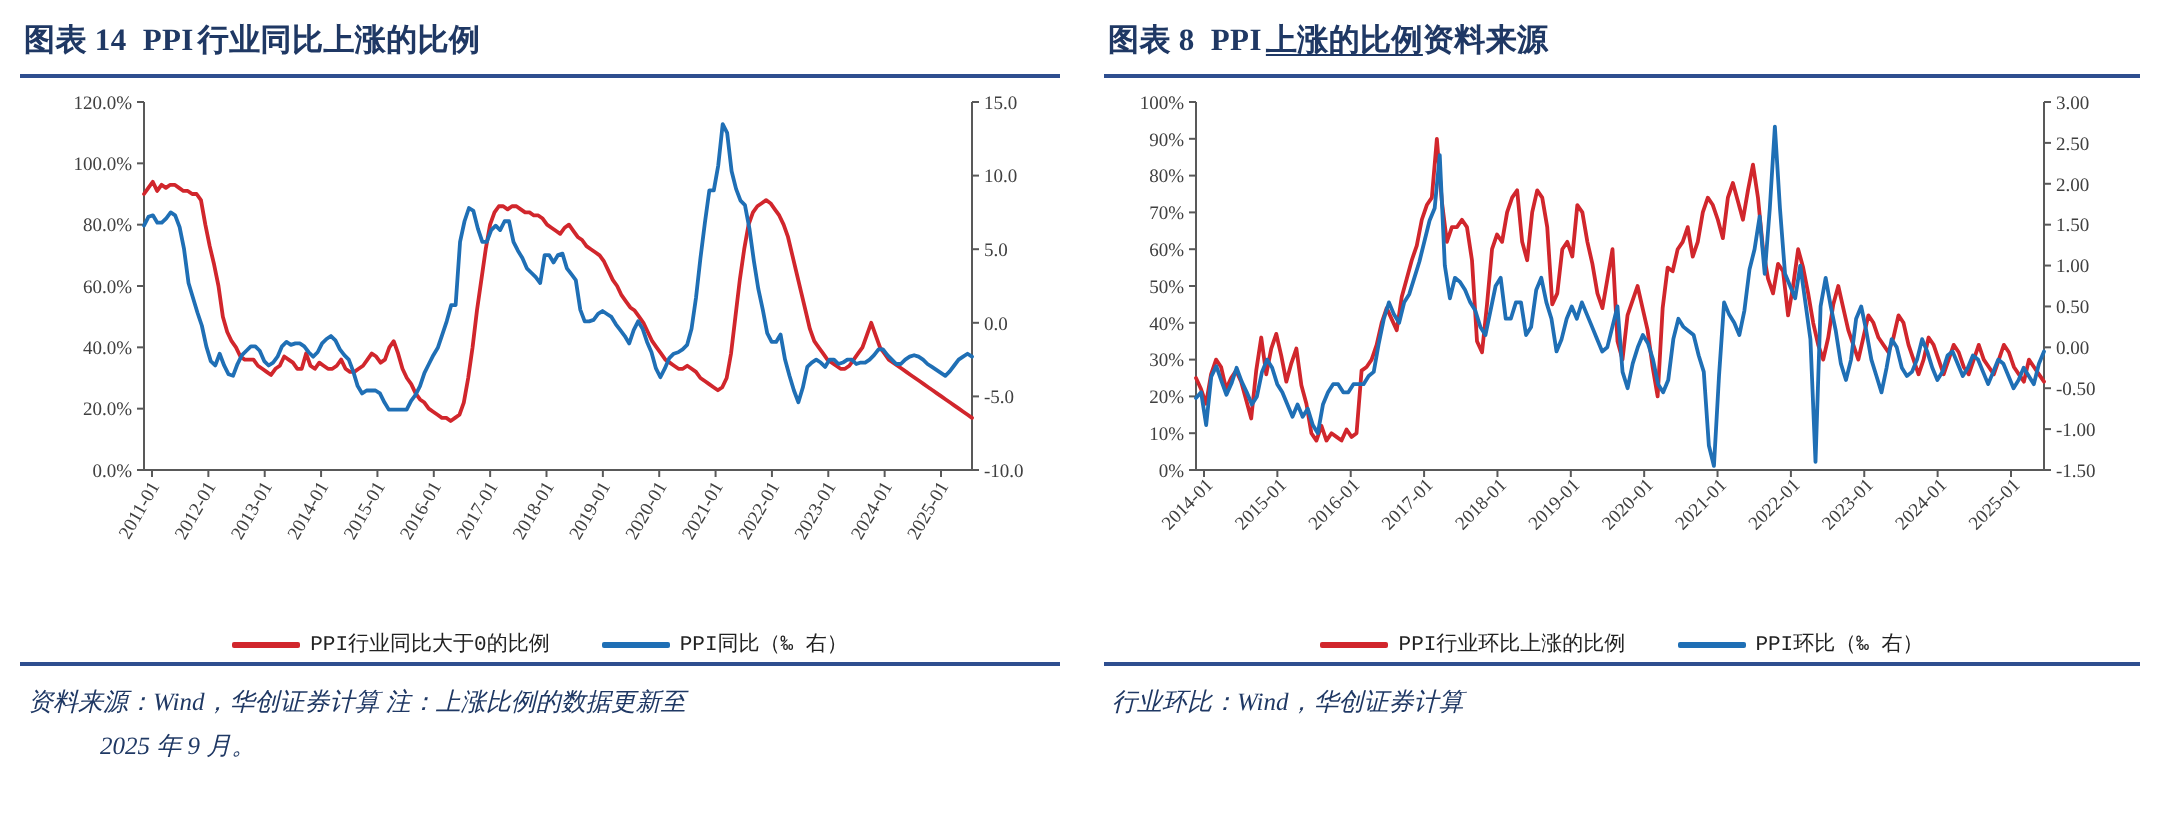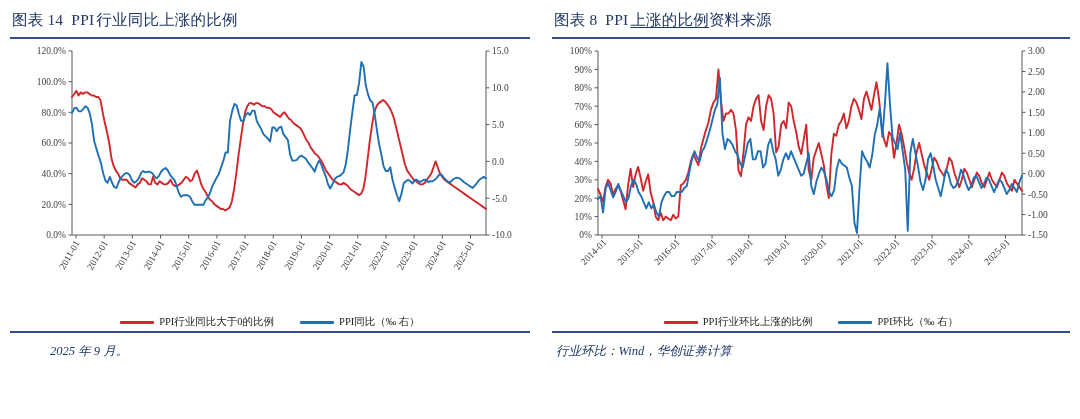--- a/index.html
+++ b/index.html
@@ -7,38 +7,38 @@
     width:1080px;height:419px;background:#ffffff;
     font-family:"Liberation Serif",serif;color:#1f3864;overflow:hidden;
   }
   .page{position:relative;width:1080px;height:419px;display:flex;}
   .panel{position:relative;width:540px;height:419px;box-sizing:border-box;}
   .panel-left{padding:0 8px 0 8px;}
   .panel-right{padding:0 8px 0 10px;}
 
   .fig-title{
     font-family:"Liberation Serif",serif;
-    font-weight:normal;font-size:15.5px;color:#1F3864;
+    font-weight:bold;font-size:15.5px;color:#1F3864;
     letter-spacing:0.2px;white-space:nowrap;
     padding:10px 0 6px 4px;
   }
   .fig-title .num{padding:0 8px 0 4px;}
   .fig-title .ppi{padding-right:2px;}
   .fig-title .u{ text-decoration:underline; text-underline-offset:2px;}
 
   .rule-top{height:2px;background:#2E4E8F;margin:0 2px 0 2px;}
   .rule-bottom{height:2px;background:#2E4E8F;margin:0 2px 0 2px;}
 
   .chart-area{position:relative;height:292px;}
   .chart-svg{display:block;}
 
   .legend{
     position:absolute;left:0;right:0;bottom:2px;
     display:flex;justify-content:center;align-items:center;gap:26px;
-    font-family:Liberation Serif, serif;font-size:10.5px;color:#222;
+    font-family:Liberation Mono, monospace;font-size:10.5px;color:#222;
   }
   .legend-item{display:flex;align-items:center;gap:5px;white-space:nowrap;}
   .legend-swatch{display:inline-block;width:34px;height:3px;border-radius:1px;}
 
   .source{
     font-family:"Liberation Serif",serif;font-style:italic;
     font-size:12.5px;color:#1F3864;line-height:1.75;
     padding:8px 6px 0 6px;
   }
   .source .line2{display:block;margin-left:36px;}
@@ -125,20 +125,21 @@
           </div>
           <div class="legend-item">
             <span class="legend-swatch" style="background: rgb(31, 111, 181);"></span>
             <span>PPI同比（‰ 右）</span>
           </div>
         </div>
     </div>
 
     <div class="rule-bottom"></div>
     <div class="source">
+      <span>资料来源：Wind，华创证券计算  注：上涨比例的数据更新至</span>
       <span class="line2">2025 年 9 月。</span>
     </div>
   </div>
 
   <div class="panel panel-right">
     <div class="fig-title">
       <span class="pre">图表</span><span class="num">8</span><span class="ppi">PPI</span><span class="u">上涨的比例</span><span>资料来源</span>
     </div>
     <div class="rule-top"></div>
 

